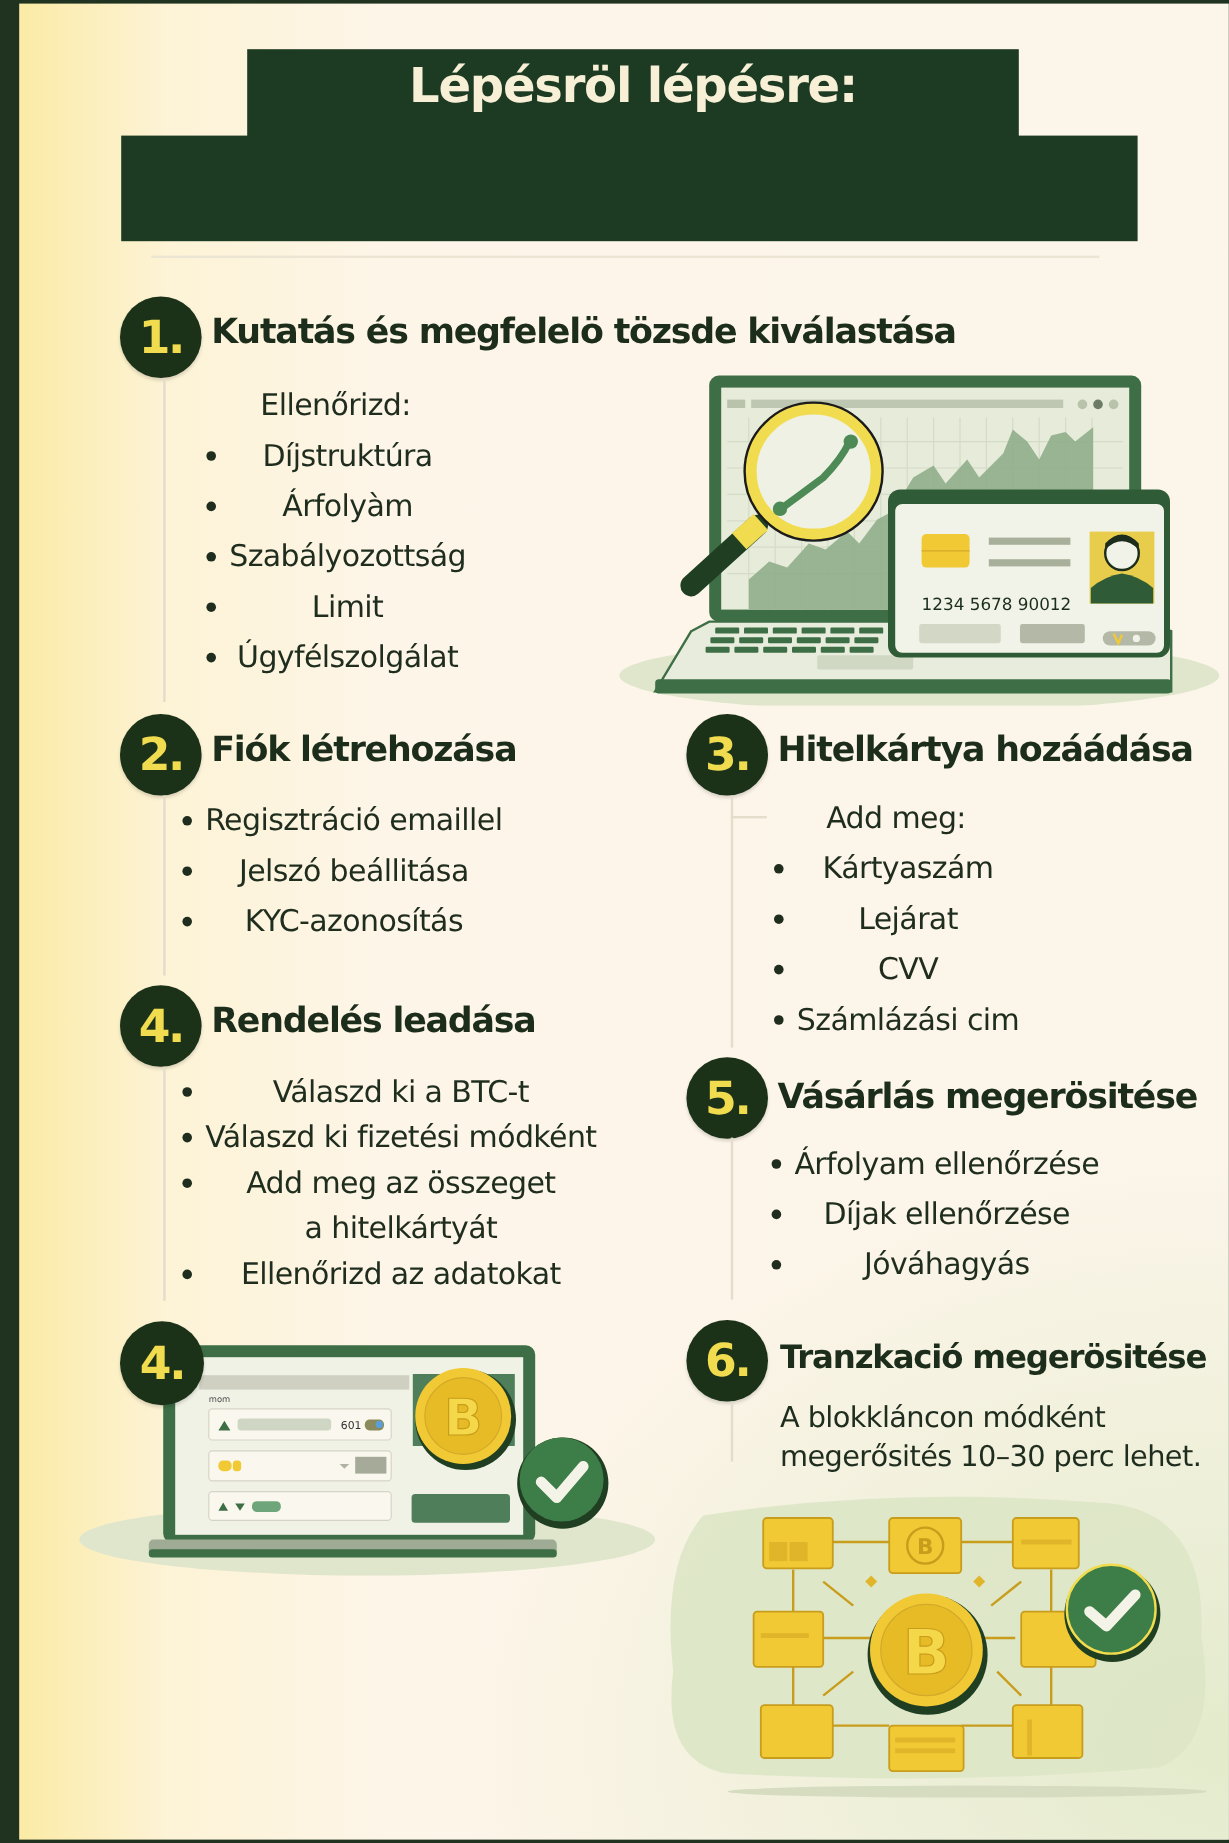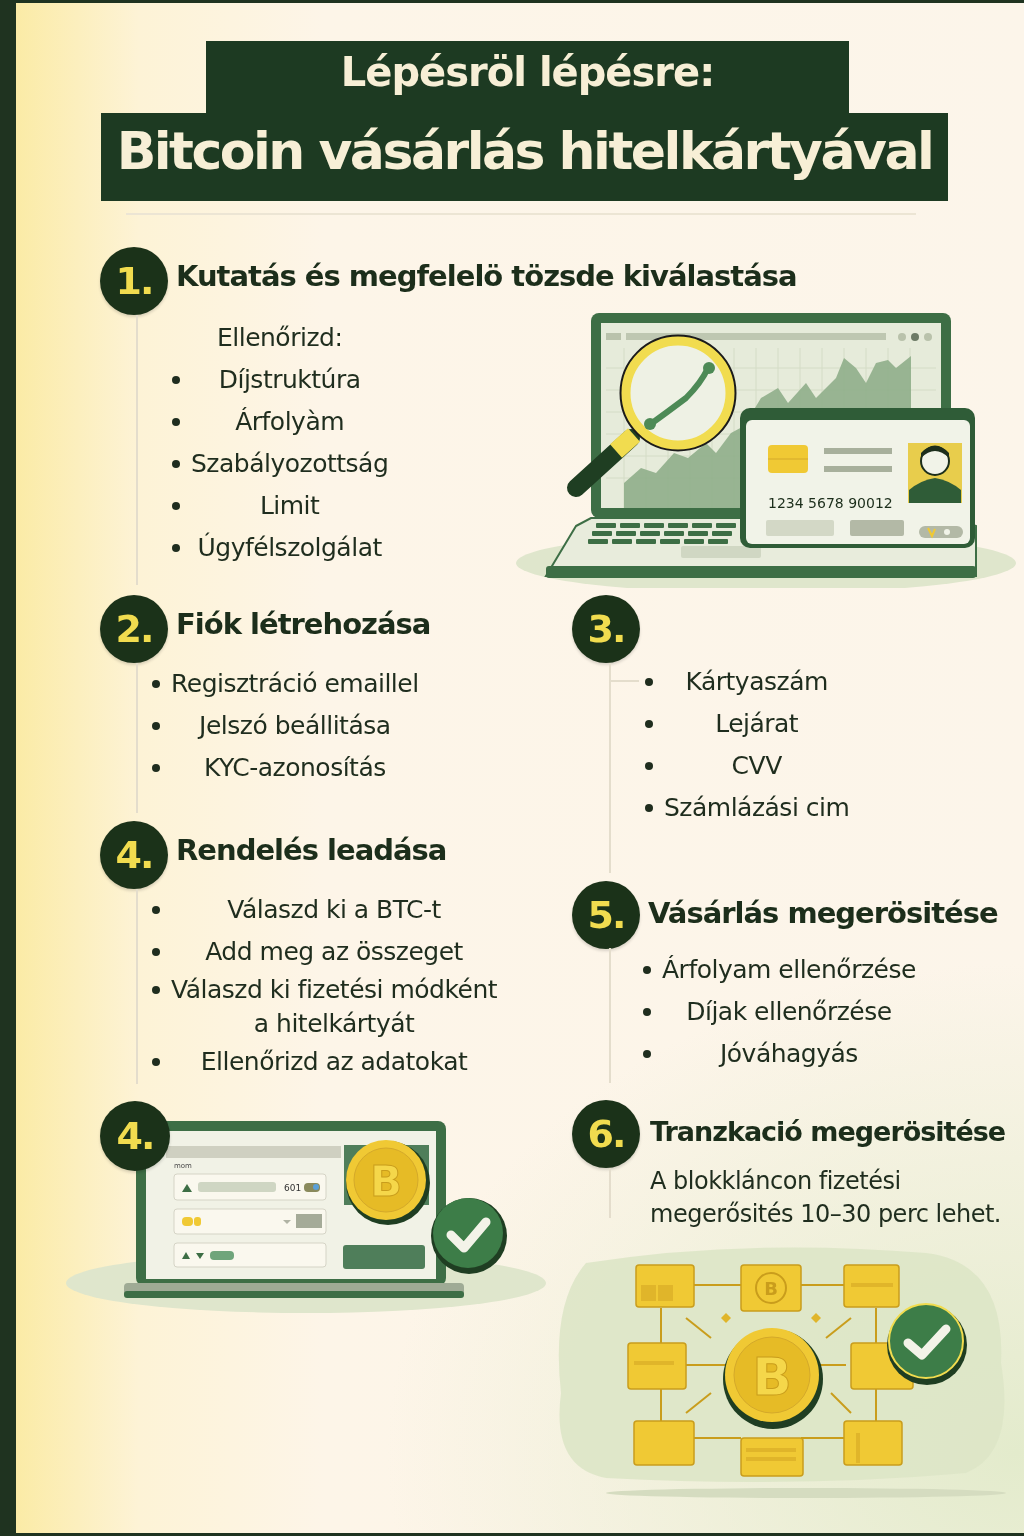--- a/index.html
+++ b/index.html
@@ -72,21 +72,20 @@
     .ill3 { position: absolute; left: 530px; top: 1240px; width: 480px; height: 290px; }
   </style>
 </head>
 <body>
 
 <div class="canvas">
 
   <div class="title-top"></div>
   <div class="title-bottom"></div>
   <div class="title-line1">Lépésröl lépésre:</div>
-  <div class="title-line2">Bitcoin vásárlás hitelkártyával</div>
   <div class="title-rule"></div>
 
   <div class="badge" style="left:84px;top:244px;">1.</div>
   <div class="step-title" style="left:160px;top:256px;">Kutatás és megfelelö tözsde kiválastása</div>
   <div class="vline" style="left:120px;top:312px;height:270px;"></div>
   <ul class="list" style="left:155px;top:314px;line-height:42px;">
     <li class="lead">Ellenőrizd:</li>
     <li>Díjstruktúra</li>
     <li>Árfolyàm</li>
     <li>Szabályozottság</li>
@@ -193,36 +192,38 @@
   <div class="badge" style="left:84px;top:592px;">2.</div>
   <div class="step-title" style="left:160px;top:604px;">Fiók létrehozása</div>
   <div class="vline" style="left:120px;top:660px;height:150px;"></div>
   <ul class="list" style="left:135px;top:660px;line-height:42px;">
     <li>Regisztráció emaillel</li>
     <li>Jelszó beállitása</li>
     <li>KYC-azonosítás</li>
   </ul>
 
   <div class="badge" style="left:556px;top:592px;">3.</div>
+  <div class="step-title" style="left:632px;top:604px;">Hitelkártya hozáádása</div>
   <div class="vline" style="left:593px;top:660px;height:210px;"></div>
   <div class="hline" style="left:593px;top:677px;width:30px;"></div>
   <ul class="list" style="left:628px;top:658px;line-height:42px;">
+    <li class="lead">Add meg:</li>
     <li>Kártyaszám</li>
     <li>Lejárat</li>
     <li>CVV</li>
     <li>Számlázási cim</li>
   </ul>
 
   <div class="badge" style="left:84px;top:818px;">4.</div>
   <div class="step-title" style="left:160px;top:830px;">Rendelés leadása</div>
   <div class="vline" style="left:120px;top:886px;height:195px;"></div>
   <ul class="list" style="left:135px;top:886px;line-height:42px;">
     <li>Válaszd ki a BTC-t</li>
+    <li style="line-height:34px;">Válaszd ki fizetési módként</li>
     <li>Add meg az összeget</li>
-    <li style="line-height:34px;">Válaszd ki fizetési módként</li>
     <li class="lead" style="padding-left:20px;line-height:34px;">a hitelkártyát</li>
     <li>Ellenőrizd az adatokat</li>
   </ul>
 
   <div class="badge" style="left:556px;top:878px;">5.</div>
   <div class="step-title" style="left:632px;top:893px;">Vásárlás megerösitése</div>
   <div class="vline" style="left:593px;top:945px;height:135px;"></div>
   <ul class="list" style="left:626px;top:946px;line-height:42px;">
     <li>Árfolyam ellenőrzése</li>
     <li>Díjak ellenőrzése</li>
@@ -269,21 +270,21 @@
         <path d="M385 137 L398 150 L420 124" stroke="#f3f3e8" stroke-width="9" fill="none" stroke-linecap="round" stroke-linejoin="round"></path>
       </g>
     </svg>
     <div class="badge" style="left:34px;top:3px;width:70px;height:70px;">4.</div>
   </div>
 
   <div class="badge" style="left:556px;top:1097px;">6.</div>
   <div class="step-title" style="left:634px;top:1113px;font-size:27px;">Tranzkació megerösitése</div>
   <div class="vline" style="left:593px;top:1165px;height:50px;"></div>
   <div class="plain" style="left:634px;top:1162px;">
-    <div>A blokkláncon fizetési</div>
+    <div>A blokkláncon módként</div>
     <div>megerősités 10–30 perc lehet.</div>
   </div>
 
   <div class="ill3">
     <svg width="480" height="290" viewBox="0 0 480 290">
       <path d="M40 20 Q200 -5 380 10 Q460 20 455 120 Q470 210 420 230 Q250 245 60 235 Q5 225 15 150 Q5 60 40 20 Z" fill="#dde6c7" opacity="0.9"></path>
       <ellipse cx="260" cy="250" rx="200" ry="5" fill="#d5dcc0"></ellipse>
       <g stroke="#c99d1c" stroke-width="1.5">
         <g stroke="#c99d1c" stroke-width="2" fill="none">
           <line x1="148" y1="42" x2="195" y2="42"></line>

